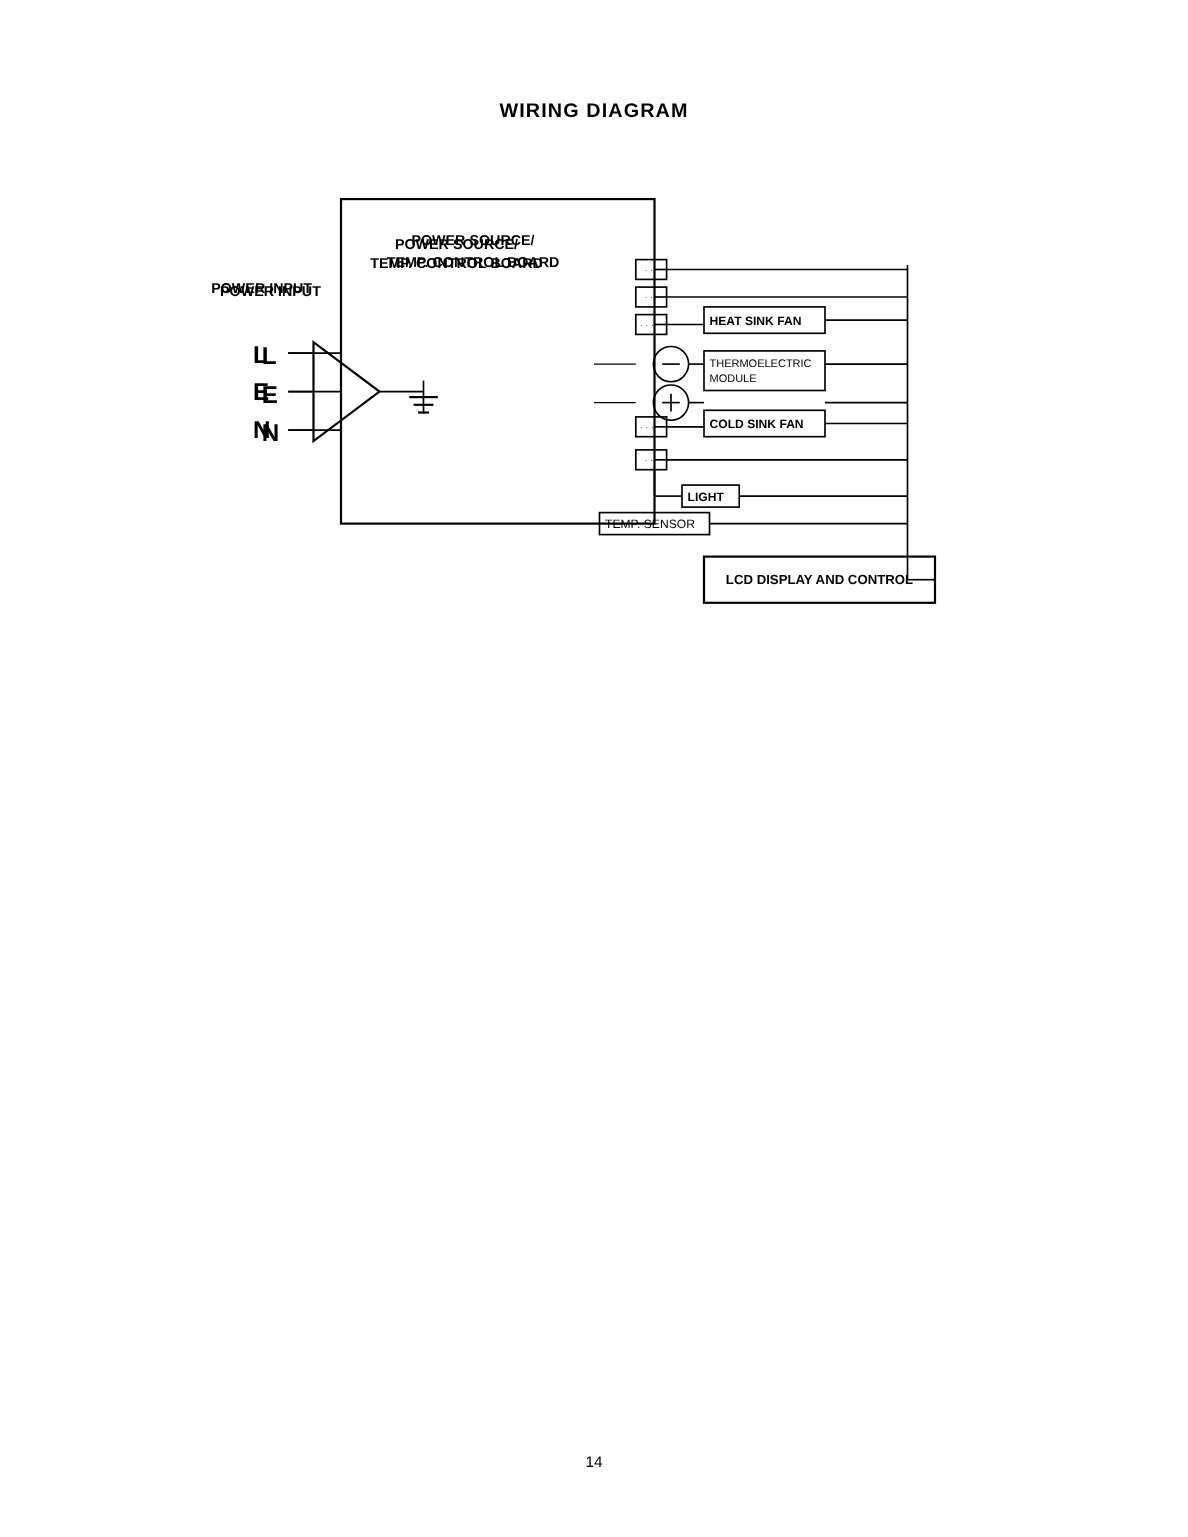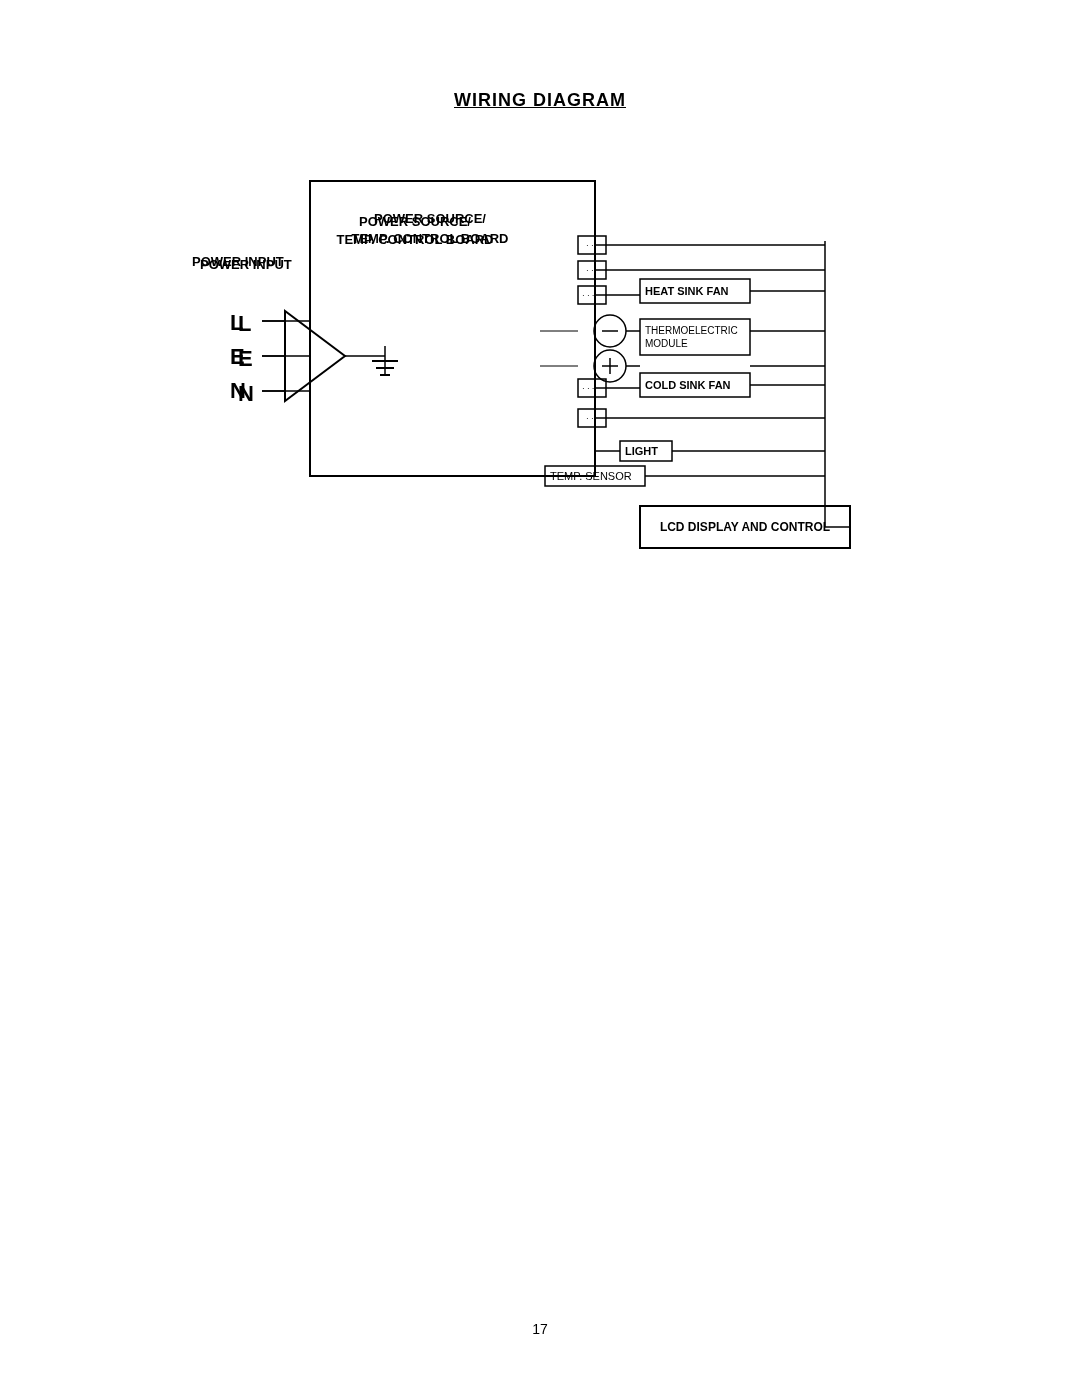--- a/index.html
+++ b/index.html
@@ -12,21 +12,20 @@
     }
 
     .page {
       width: 1080px;
       min-height: 1397px;
       background: #fff;
       position: relative;
       display: flex;
       flex-direction: column;
       align-items: center;
-      text-decoration: underline;
     }
 
     .page-title {
       margin-top: 90px;
       font-size: 18px;
       font-weight: bold;
       letter-spacing: 1px;
       text-align: center;
     }
 
@@ -185,14 +184,14 @@
     <div style="position:absolute; left:2px; top:103px; font-size:13px; font-weight:bold; pointer-events:none;">POWER INPUT</div>
 
     <div style="position:absolute; left:40px; top:155px; font-size:22px; font-weight:bold; line-height:1.55; pointer-events:none;">
       <div>L</div>
       <div>E</div>
       <div>N</div>
     </div>
 
   </div>
 
-  <div class="page-number">17</div>
+  <div class="page-number">14</div>
 </div>
 
 </body></html>

